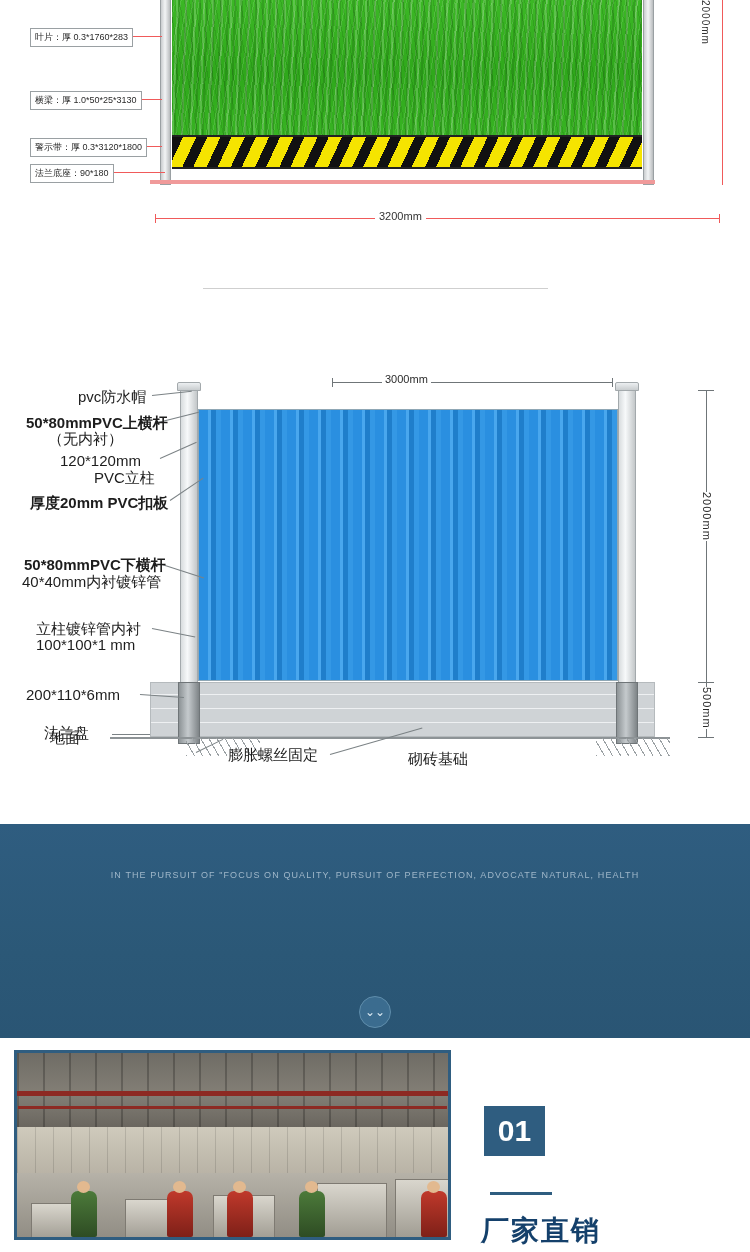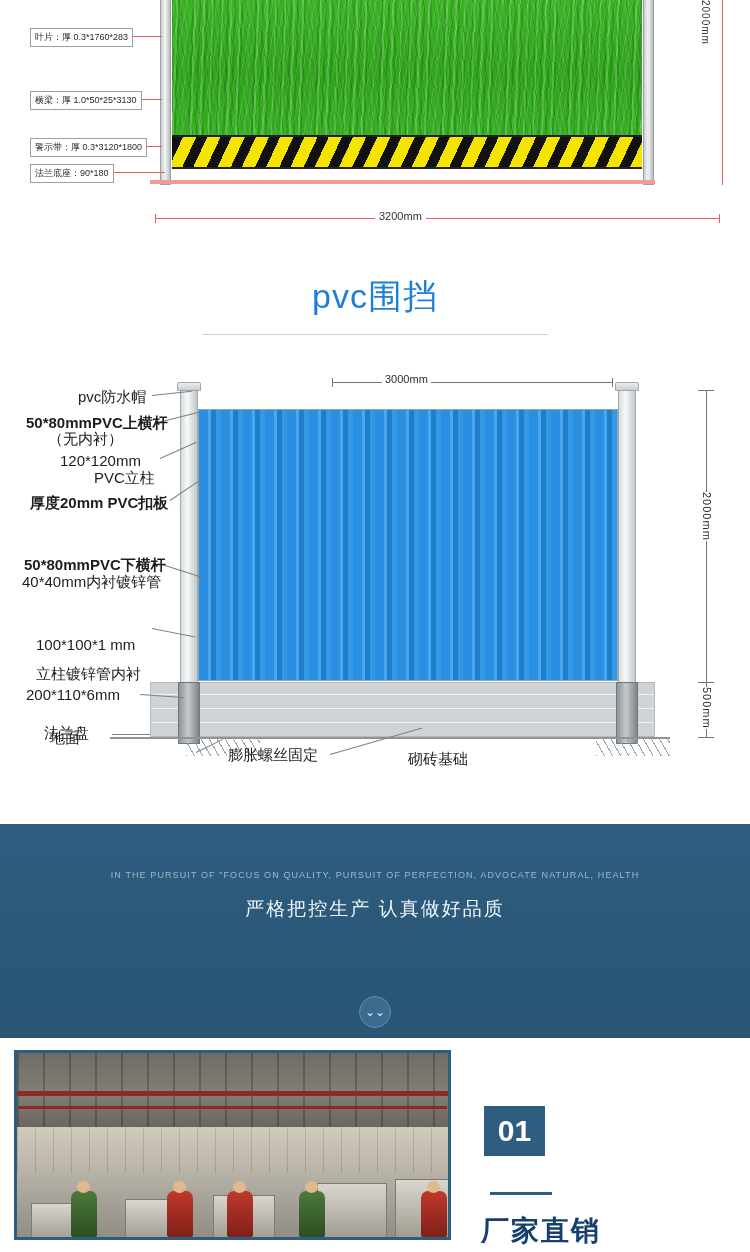--- a/index.html
+++ b/index.html
@@ -412,21 +412,20 @@
   <div class="lbl boxed" style="left:30px; top:138px;">警示带：厚 0.3*3120*1800</div>
   <div class="lbl boxed" style="left:30px; top:164px;text-align:right;">法兰底座：90*180</div>
 
   <div class="dim-bottom"></div>
   <div class="dim-bottom-text">3200mm</div>
   <div class="dim-right-v"></div>
   <div class="dim-right-text">2000mm</div>
 </div>
 
 <div class="sec-title">
-  <h2>pvc围挡</h2>
   <div class="title-rule"></div>
 </div>
 
 <div class="sec-pvc">
   <div class="pvc-panel"></div>
   <div class="pvc-col left"></div>
   <div class="pvc-col right"></div>
   <div class="pvc-col-cap left"></div>
   <div class="pvc-col-cap right"></div>
   <div class="pvc-brick"></div>
@@ -461,32 +460,31 @@
   <div class="lead" style="left:330px; top:412px; width:96px; transform:rotate(-16deg);"></div>
 
   <div class="lbl thin" style="left:78px; top:46px;">pvc防水帽</div>
   <div class="lbl" style="left:26px; top:72px;">50*80mmPVC上横杆</div>
   <div class="lbl thin" style="left:48px; top:88px;">（无内衬）</div>
   <div class="lbl thin" style="left:60px; top:110px;">120*120mm</div>
   <div class="lbl thin" style="left:66px; top:127px;margin-left:28px;">PVC立柱</div>
   <div class="lbl" style="left:30px; top:152px;">厚度20mm PVC扣板</div>
   <div class="lbl" style="left:24px; top:214px;">50*80mmPVC下横杆</div>
   <div class="lbl thin" style="left:22px; top:231px;">40*40mm内衬镀锌管</div>
-  <div class="lbl thin" style="left:36px; top:278px;margin-top:45px;">立柱镀锌管内衬</div>
+  <div class="lbl thin" style="left:36px; top:278px;">立柱镀锌管内衬</div>
   <div class="lbl thin" style="left:36px; top:294px;">100*100*1  mm</div>
   <div class="lbl thin" style="left:26px; top:344px;">200*110*6mm</div>
   <div class="lbl thin" style="left:44px; top:382px;">法兰盘</div>
   <div class="lbl thin" style="left:50px; top:387px;">地面</div>
   <div class="lbl thin" style="left:228px; top:404px;">膨胀螺丝固定</div>
   <div class="lbl thin" style="left:408px; top:408px;">砌砖基础</div>
 </div>
 
 <div class="sec-adv">
   <div class="adv-en">IN THE PURSUIT OF "FOCUS ON QUALITY, PURSUIT OF PERFECTION, ADVOCATE NATURAL, HEALTH</div>
-  <div class="adv-sub">严格把控生产 认真做好品质</div>
   <div class="adv-chev">⌄⌄</div>
 </div>
 
 <div class="sec-photo">
   <div class="photo">
     <div class="ph-roof"></div>
     <div class="ph-roof-beams"></div>
     <div class="ph-truss"></div>
     <div class="ph-wall"></div>
     <div class="ph-wall-lines"></div>

